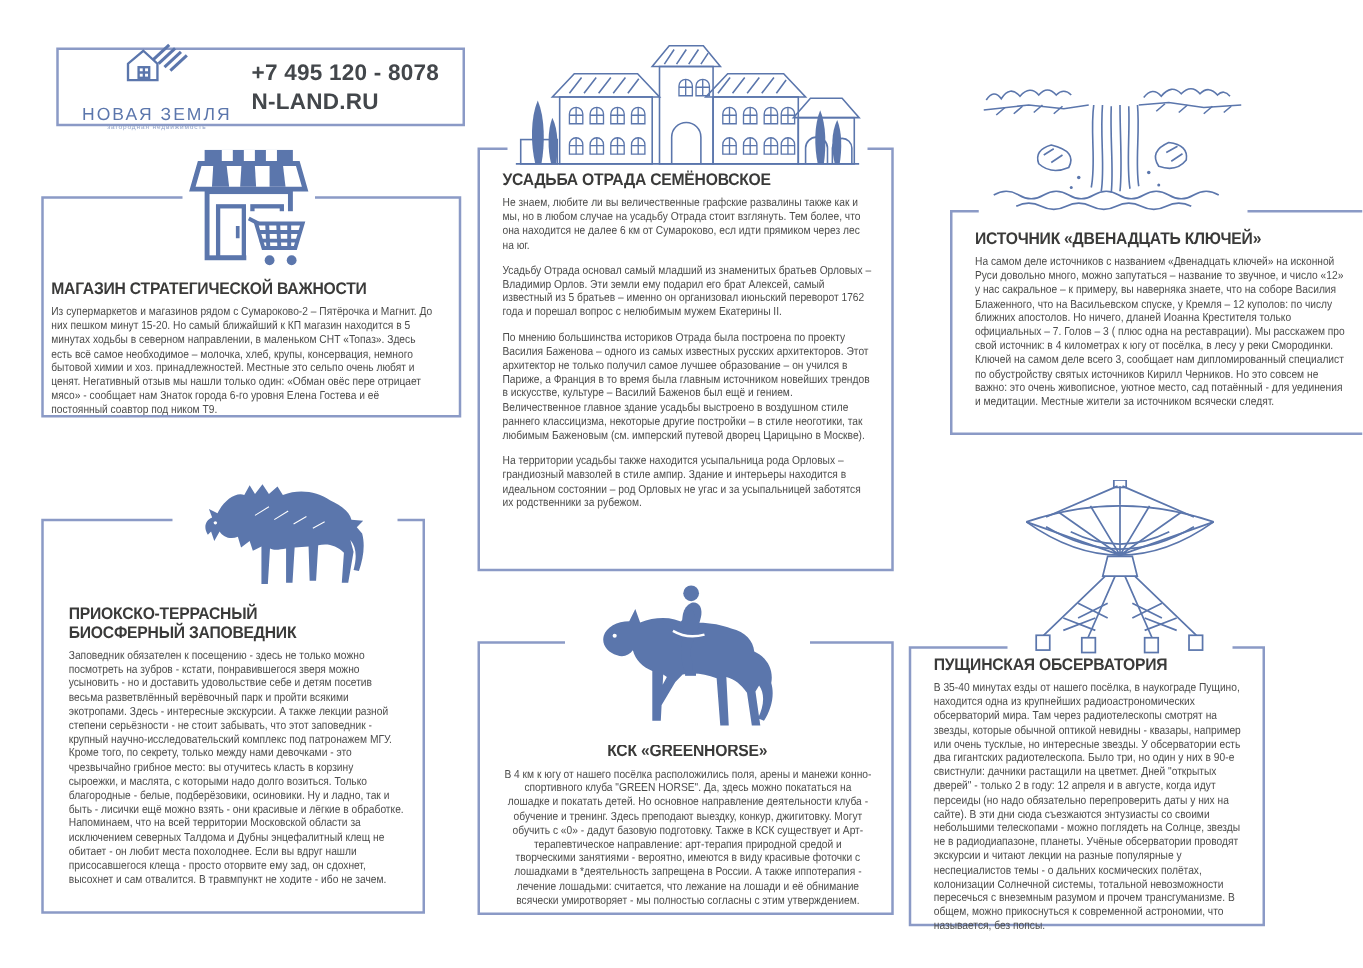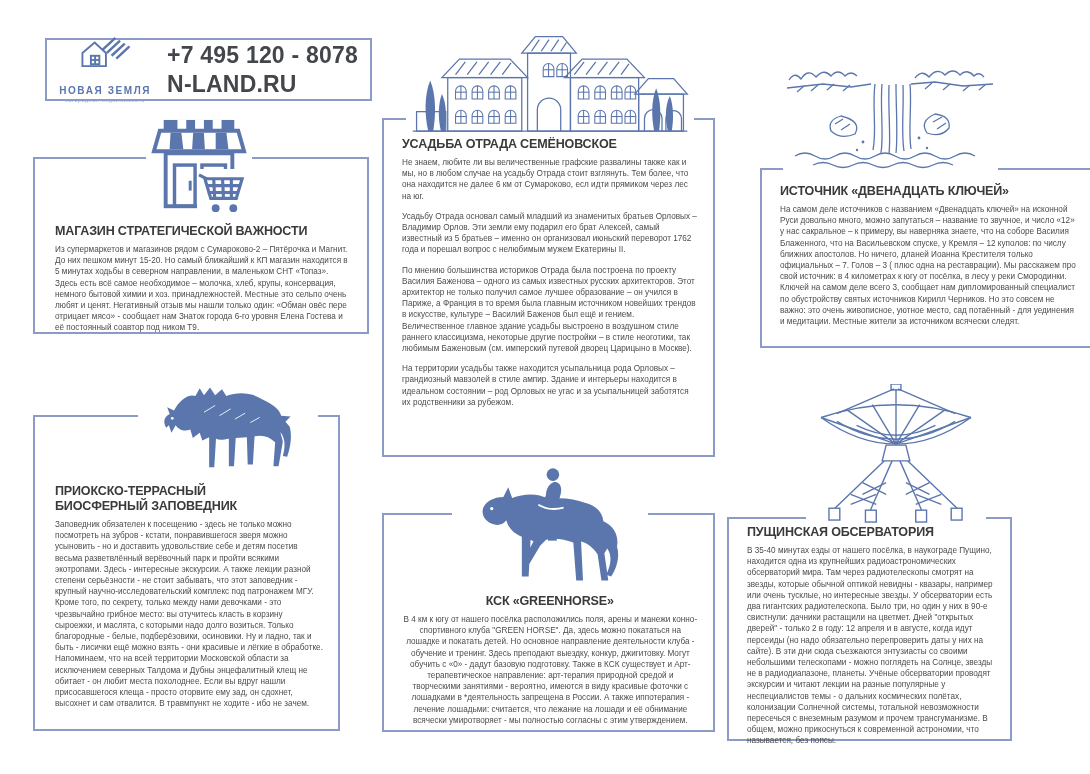--- a/index.html
+++ b/index.html
@@ -10,26 +10,26 @@
   .sec-title{margin:0 0 6px 0;font-size:13.5px;font-weight:bold;color:#3a3a39;letter-spacing:-0.2px;
         line-height:15px;transform:scaleX(0.93);transform-origin:0 0;width:107%;}
   .two-line{width:230px;}
   .body-text{margin:0;font-size:9.3px;line-height:11.2px;color:#4c4c4b;white-space:pre-line;
         transform:scaleX(0.88);transform-origin:0 0;width:113.5%;}
   .body-text + .body-text{margin-top:9px;}
 
   
   #logo-box{left:45px;top:38px;width:327px;height:63px;display:flex;align-items:center;justify-content:center;gap:16px;}
   #logo-block{text-align:center;line-height:1;}
-  #logo-title{font-size:10px;font-weight:bold;color:#5b76ac;letter-spacing:1.6px;margin-top:18px;}
+  #logo-title{font-size:14px;font-weight:normal;color:#5b76ac;letter-spacing:1.6px;margin-top:18px;}
   #logo-sub{font-size:5.2px;color:#8fa0c6;letter-spacing:0.7px;margin-top:2px;}
-  #contact-block{line-height:1.25;font-weight:bold;color:#43474b;font-size:23px;letter-spacing:0.2px;}
+  #contact-block{line-height:1.25;font-weight:bold;color:#43474b;font-size:18px;letter-spacing:0.2px;}
 
   
-  #store-box{left:33px;top:157px;width:336px;height:177px;padding:64px 16px 0 20px;}
+  #store-box{left:33px;top:157px;width:336px;height:177px;padding:64px 16px 0 6px;}
   #estate-box{left:382px;top:118px;width:333px;height:339px;padding:16px 14px 0 18px;}
   #spring-box{left:748px;top:168px;width:337px;height:180px;padding:13px 14px 0 18px;margin-left:12px;}
   #reserve-box{left:33px;top:415px;width:307px;height:316px;padding:66px 14px 0 20px;}
   #horseclub-box{left:382px;top:513px;width:333px;height:219px;padding:78px 14px 0 18px;text-align:center;}
   #observatory-box{left:727px;top:517px;width:285px;height:224px;padding:5px 14px 0 18px;}
 
   
   #store-art{left:146px;top:116px;width:106px;height:102px;}
   #estate-art{left:406px;top:24px;width:288px;height:112px;}
   #spring-art{left:783px;top:52px;width:215px;height:122px;}

